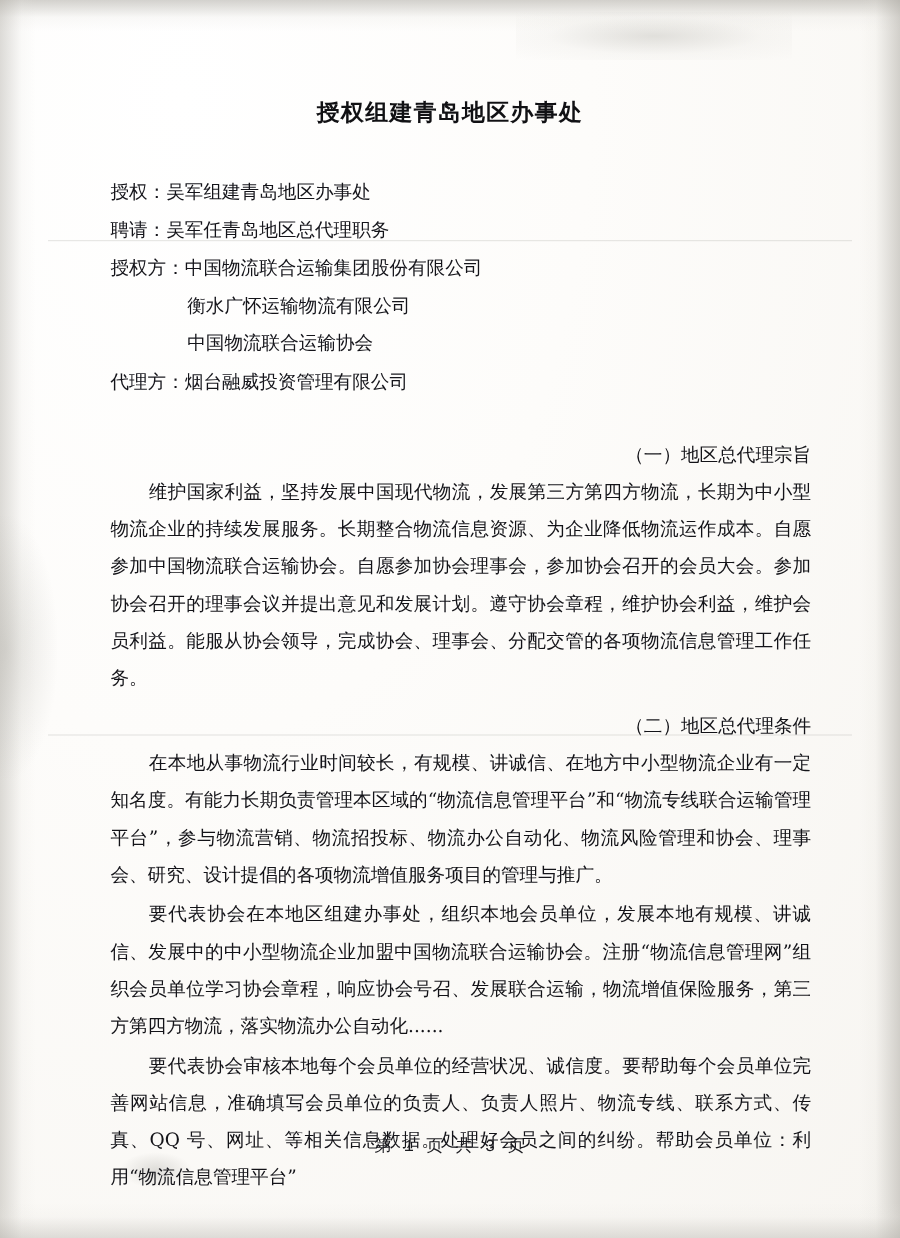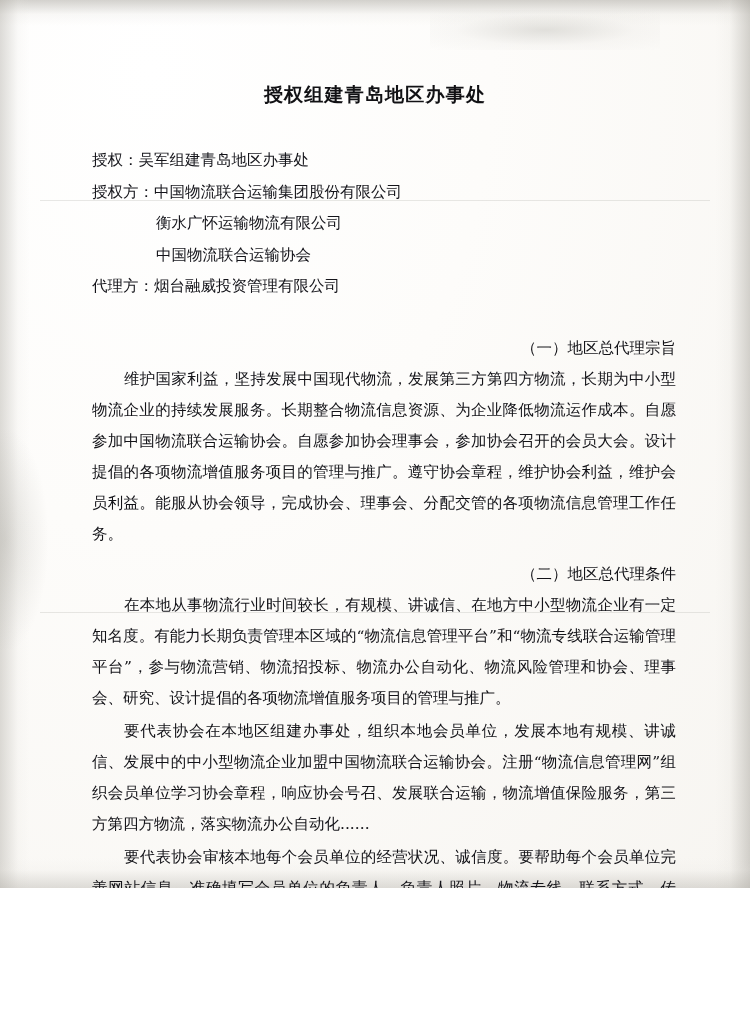--- a/index.html
+++ b/index.html
@@ -11,21 +11,21 @@
     height: 1032px;
     background: #ffffff;
     font-family: "DejaVu Serif", "Liberation Serif", serif;
     overflow: hidden;
   }
 
   
   .page {
     position: relative;
     width: 750px;
-    height: 888px;
+    height: 1032px;
     background:
       radial-gradient(ellipse at 20% 8%, #ffffff 0%, #fdfcfa 40%, #f7f5f1 100%),
       linear-gradient(180deg, #fbfaf8 0%, #f9f7f3 50%, #f6f4ef 100%);
     overflow: hidden;
   }
   
   .edge-top {
     position: absolute; left: 0; top: 0; width: 750px; height: 26px;
     background: linear-gradient(180deg, rgba(175,172,165,0.55) 0%, rgba(220,218,212,0.18) 55%, rgba(255,255,255,0) 100%);
     pointer-events: none;
@@ -159,30 +159,31 @@
   <div class="streak" style="top:612px;"></div>
 
   <div class="content">
 
     <div class="title-block">
       <div class="title-line">授权组建青岛地区办事处</div>
     </div>
 
     <div class="meta-block">
       <div class="meta-row">授权：吴军组建青岛地区办事处</div>
+      <div class="meta-row">聘请：吴军任青岛地区总代理职务</div>
       <div class="meta-row">授权方：中国物流联合运输集团股份有限公司</div>
       <div class="meta-row indented">衡水广怀运输物流有限公司</div>
       <div class="meta-row indented">中国物流联合运输协会</div>
       <div class="meta-row">代理方：烟台融威投资管理有限公司</div>
     </div>
 
     <div class="body-block">
 
       <div class="section-heading">（一）地区总代理宗旨</div>
-      <p class="para">维护国家利益，坚持发展中国现代物流，发展第三方第四方物流，长期为中小型物流企业的持续发展服务。长期整合物流信息资源、为企业降低物流运作成本。自愿参加中国物流联合运输协会。自愿参加协会理事会，参加协会召开的会员大会。设计提倡的各项物流增值服务项目的管理与推广。遵守协会章程，维护协会利益，维护会员利益。能服从协会领导，完成协会、理事会、分配交管的各项物流信息管理工作任务。</p>
+      <p class="para">维护国家利益，坚持发展中国现代物流，发展第三方第四方物流，长期为中小型物流企业的持续发展服务。长期整合物流信息资源、为企业降低物流运作成本。自愿参加中国物流联合运输协会。自愿参加协会理事会，参加协会召开的会员大会。参加协会召开的理事会议并提出意见和发展计划。遵守协会章程，维护协会利益，维护会员利益。能服从协会领导，完成协会、理事会、分配交管的各项物流信息管理工作任务。</p>
 
       <div class="section-heading">（二）地区总代理条件</div>
       <p class="para">在本地从事物流行业时间较长，有规模、讲诚信、在地方中小型物流企业有一定知名度。有能力长期负责管理本区域的“物流信息管理平台”和“物流专线联合运输管理平台”，参与物流营销、物流招投标、物流办公自动化、物流风险管理和协会、理事会、研究、设计提倡的各项物流增值服务项目的管理与推广。</p>
 
       <p class="para">要代表协会在本地区组建办事处，组织本地会员单位，发展本地有规模、讲诚信、发展中的中小型物流企业加盟中国物流联合运输协会。注册“物流信息管理网”组织会员单位学习协会章程，响应协会号召、发展联合运输，物流增值保险服务，第三方第四方物流，落实物流办公自动化......</p>
       <p class="para">要代表协会审核本地每个会员单位的经营状况、诚信度。要帮助每个会员单位完善网站信息，准确填写会员单位的负责人、负责人照片、物流专线、联系方式、传真、QQ 号、网址、等相关信息数据。处理好会员之间的纠纷。帮助会员单位：利用“物流信息管理平台”</p>
 
     </div>
 
     <div class="footer">第 1 页 共 3 页</div>

